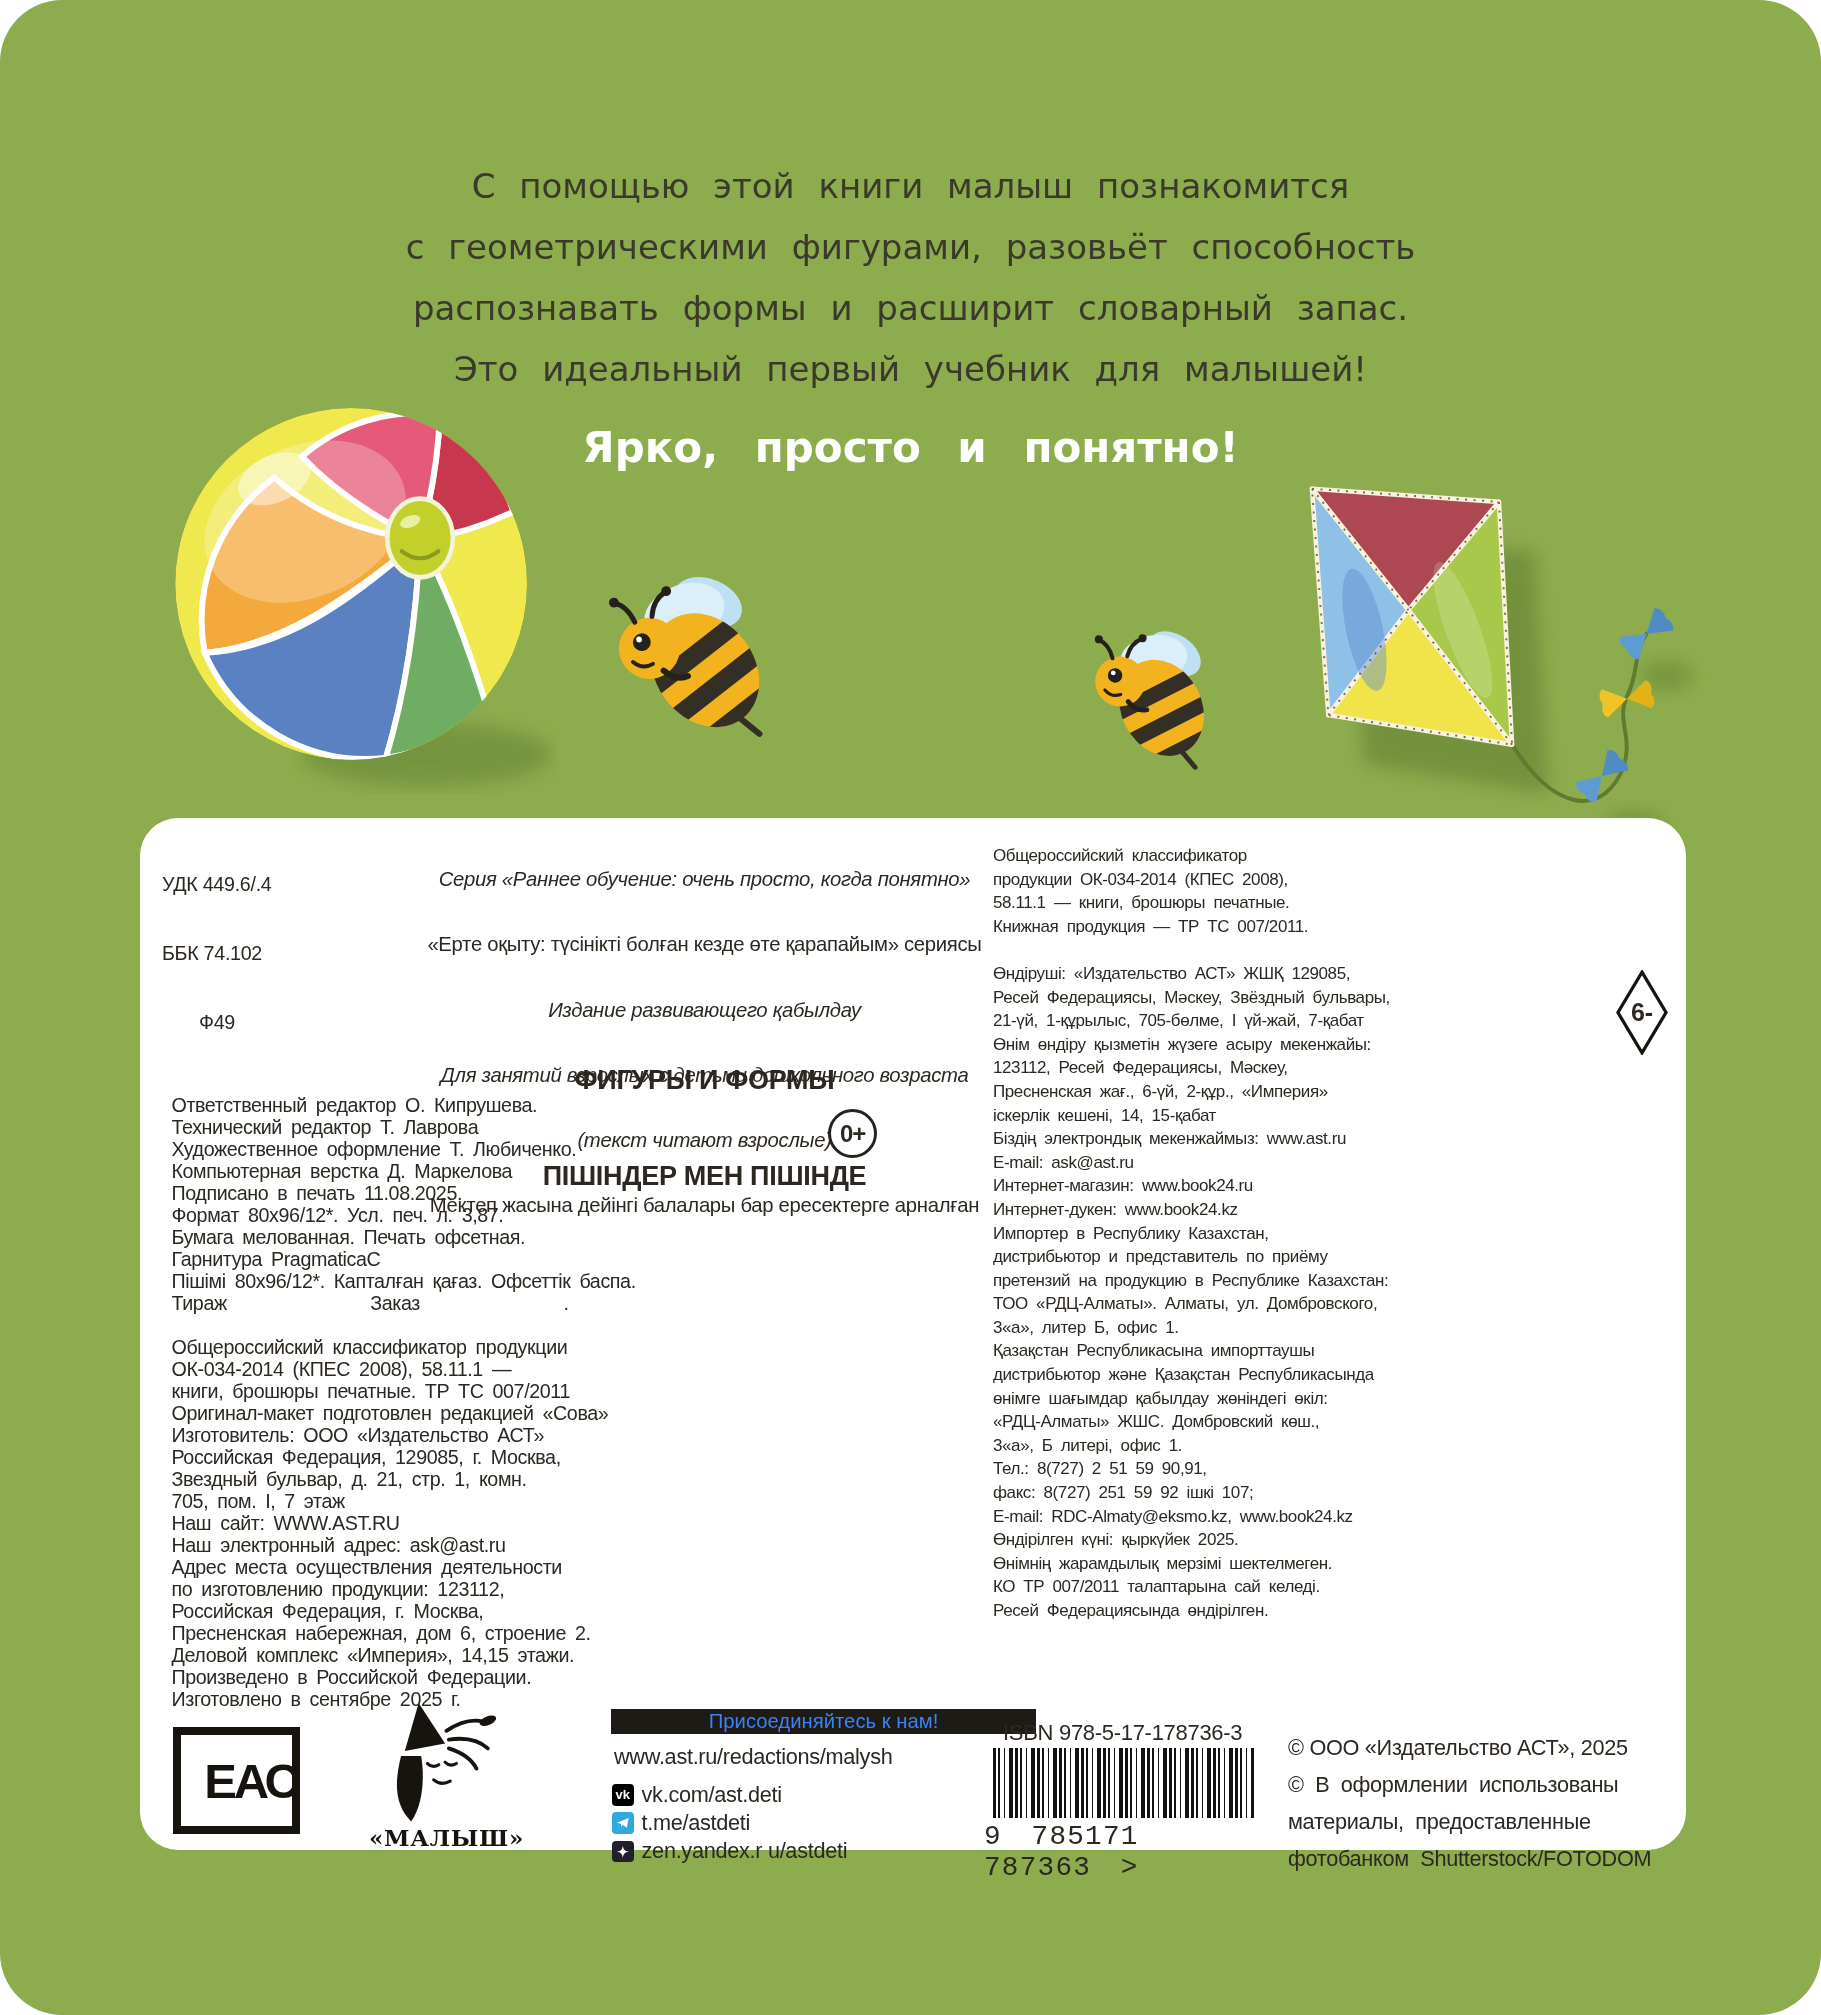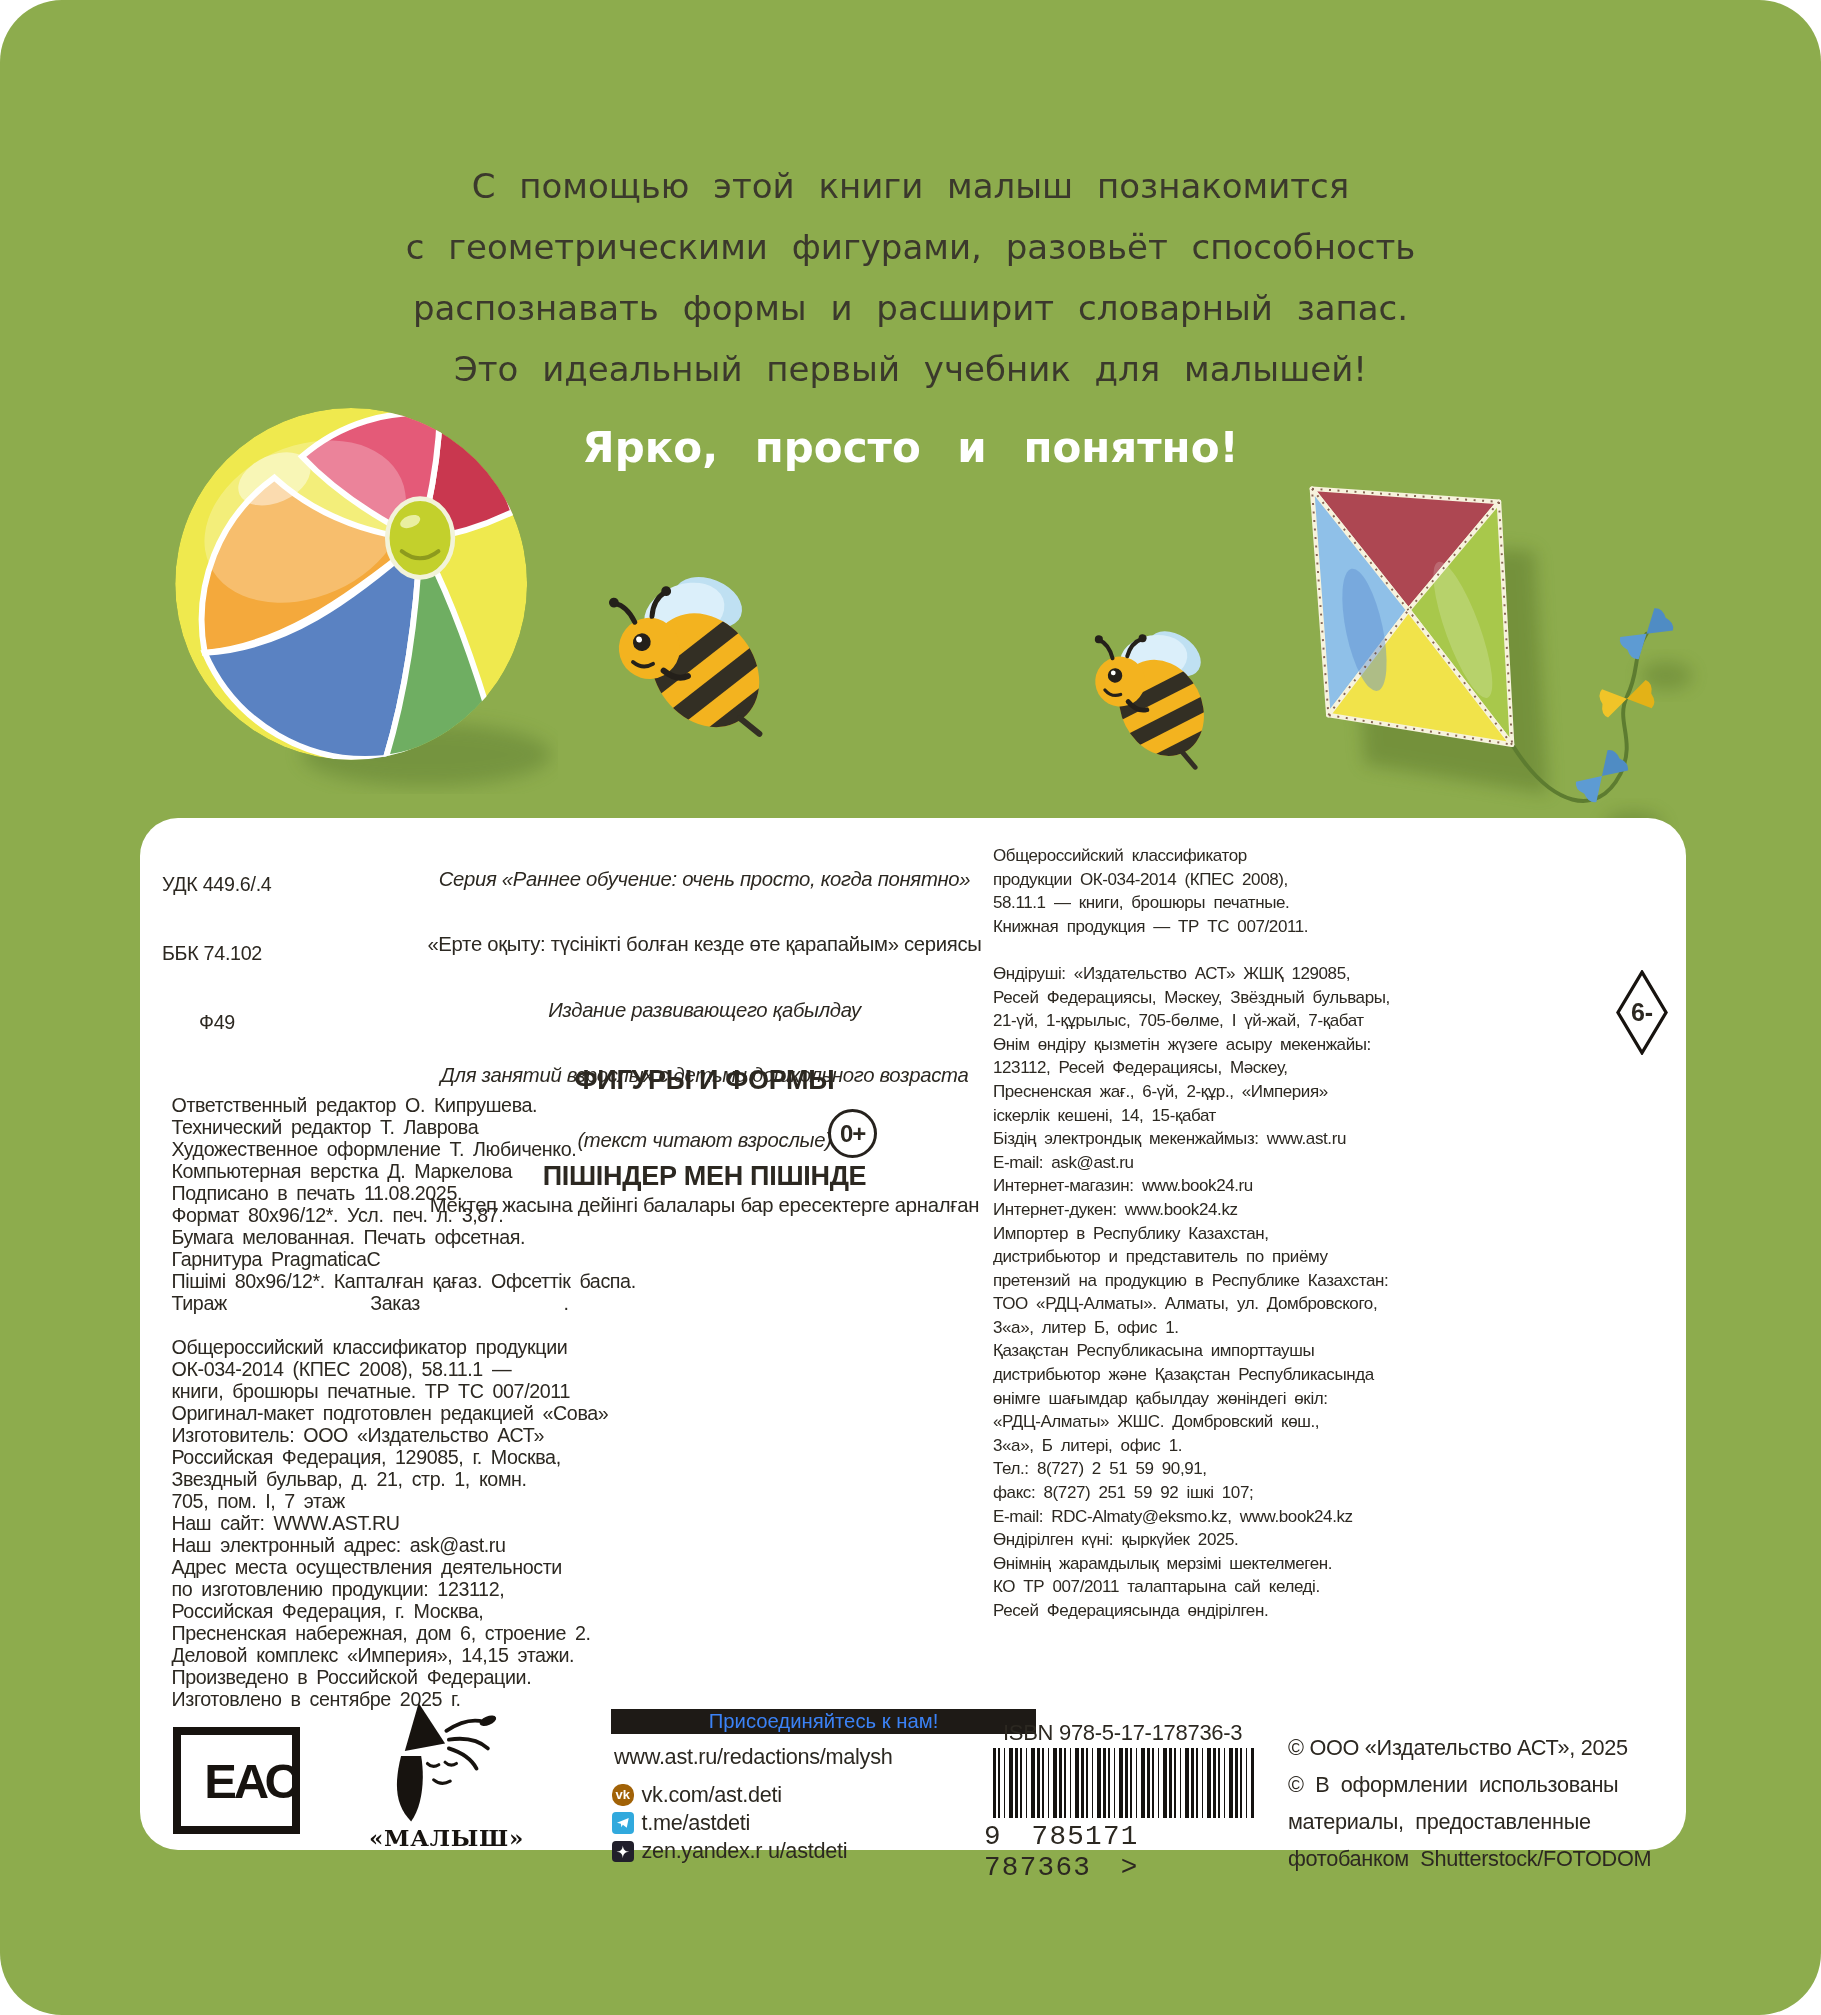--- a/index.html
+++ b/index.html
@@ -52,21 +52,21 @@
   .malysh{position:absolute;left:217px;top:879px;width:151px;height:154px;text-align:center;}
   .malysh .word{position:absolute;left:12px;right:0;bottom:0;font-family:"DejaVu Serif",serif;
                 font-weight:bold;font-size:23px;letter-spacing:0.7px;color:#17130f;}
   .joinbar{position:absolute;left:471px;top:891px;width:425px;height:25px;background:#1e1a16;
            color:#3b82f6;display:flex;align-items:center;justify-content:center;font-size:20.3px;}
   .site{position:absolute;left:474px;top:926px;font-size:21.7px;letter-spacing:-0.3px;}
   .socials{position:absolute;left:472px;top:963px;}
   .soc{display:flex;align-items:center;height:27.6px;margin-bottom:0.7px;}
   .soc .ic{width:21.7px;height:21.7px;border-radius:3.9px;margin-right:7.9px;display:flex;
            align-items:center;justify-content:center;flex:0 0 21.7px;}
-  .ic.vk{background:#a16207;color:#fff;font-weight:bold;font-size:13px;border-radius:10px;}
+  .ic.vk{background:#000000;color:#fff;font-weight:bold;font-size:13px;}
   .ic.tg{background:#31a9dd;}
   .ic.zen{background:#211f2b;}
   .soc .lbl{font-size:21.7px;letter-spacing:-0.3px;}
 
   .isbn{position:absolute;left:863px;top:902px;font-size:22px;letter-spacing:-0.3px;}
   .bars{position:absolute;left:853px;top:930px;width:261px;height:70px;background:#fff;
         background-image:repeating-linear-gradient(90deg,#141210 0 2.6px,#ffffff 2.6px 4.6px,
           #141210 4.6px 6.6px,#ffffff 6.6px 11px,#141210 11px 12.5px,#ffffff 12.5px 15.7px,
           #141210 15.7px 20.3px,#ffffff 20.3px 22px);}
   .bdigits{position:absolute;left:844px;top:1003px;width:289px;font-family:"Liberation Mono",monospace;

